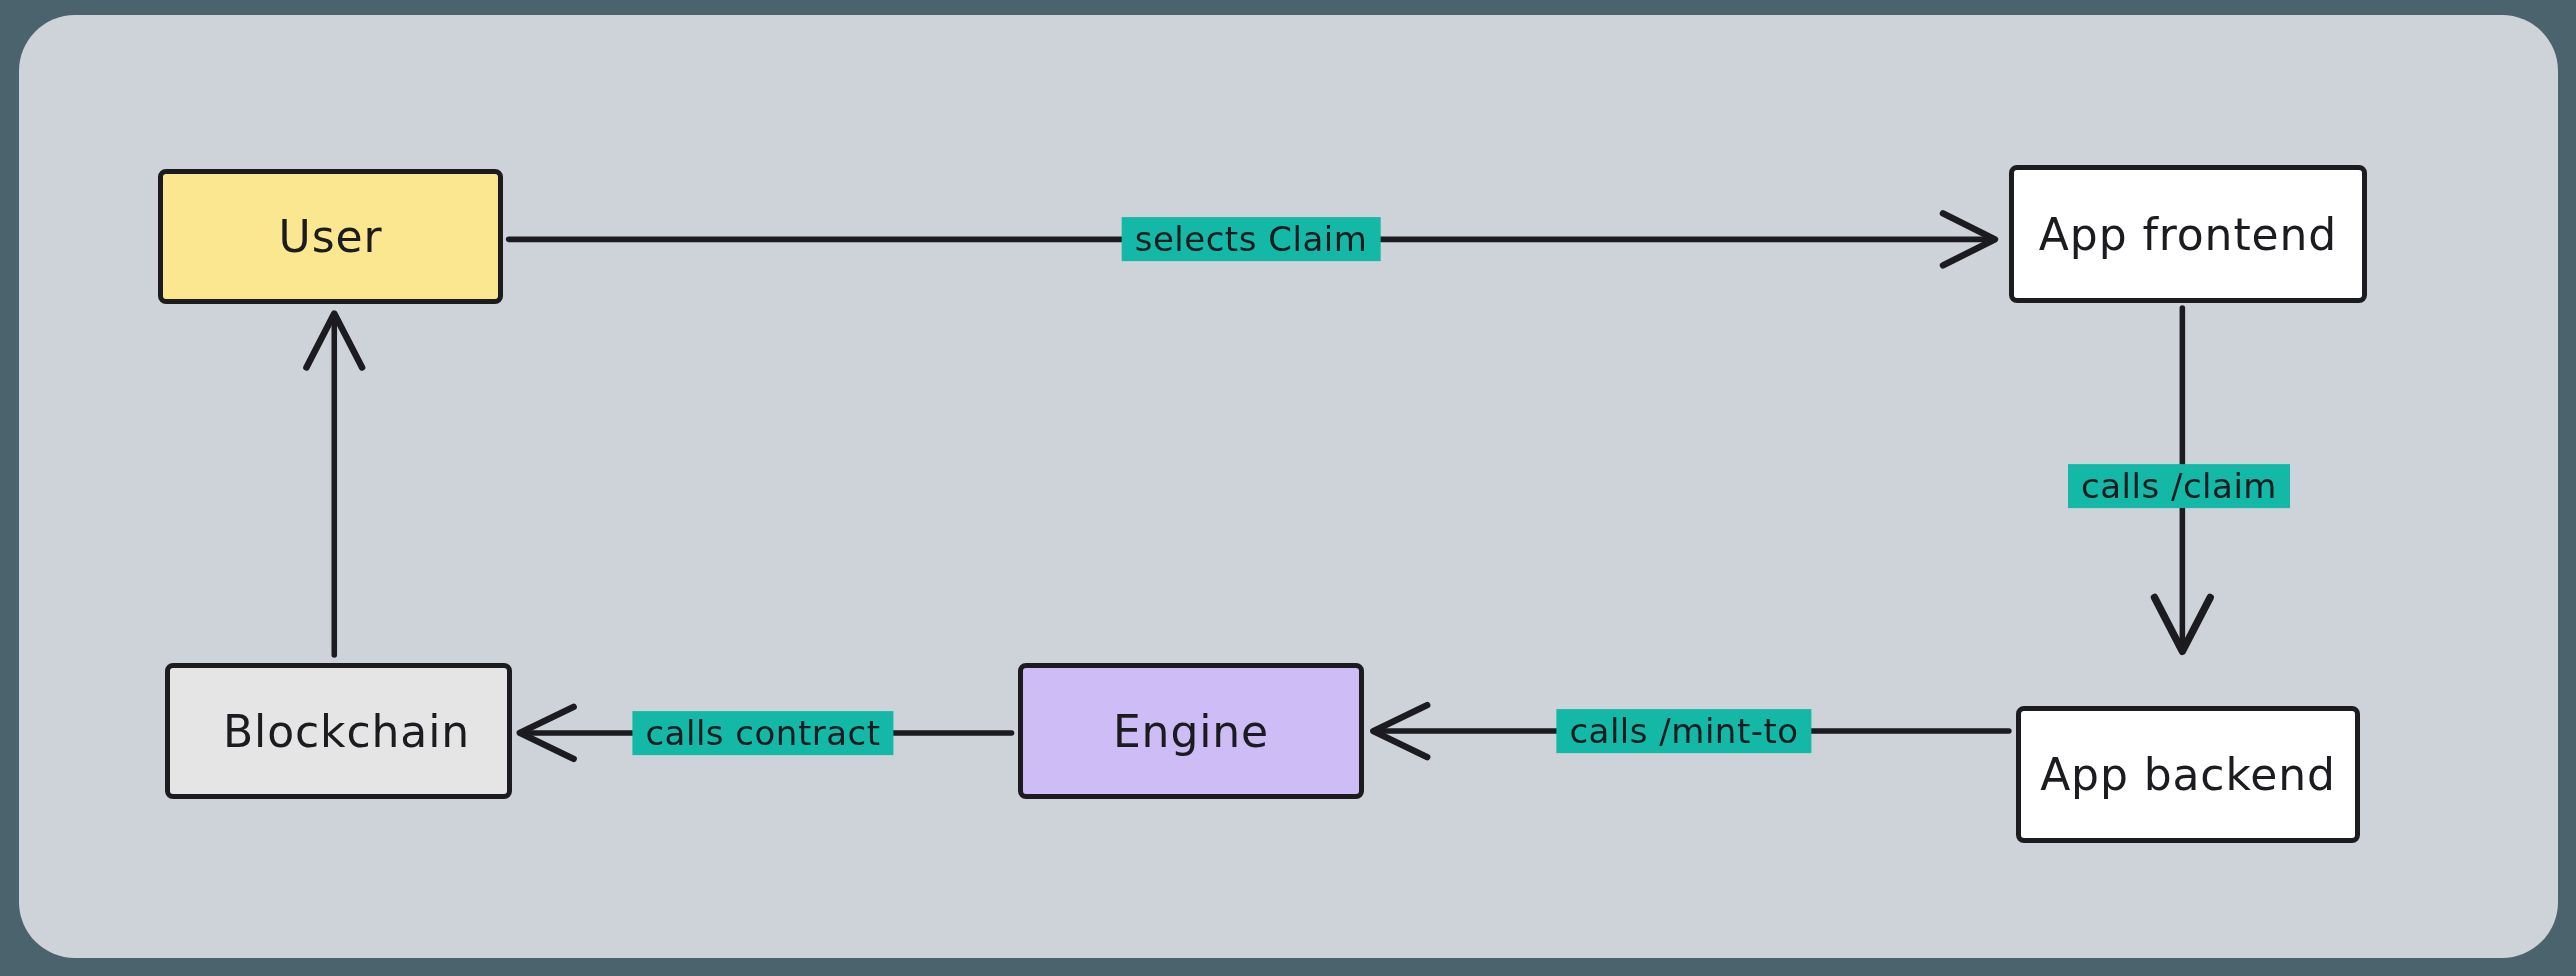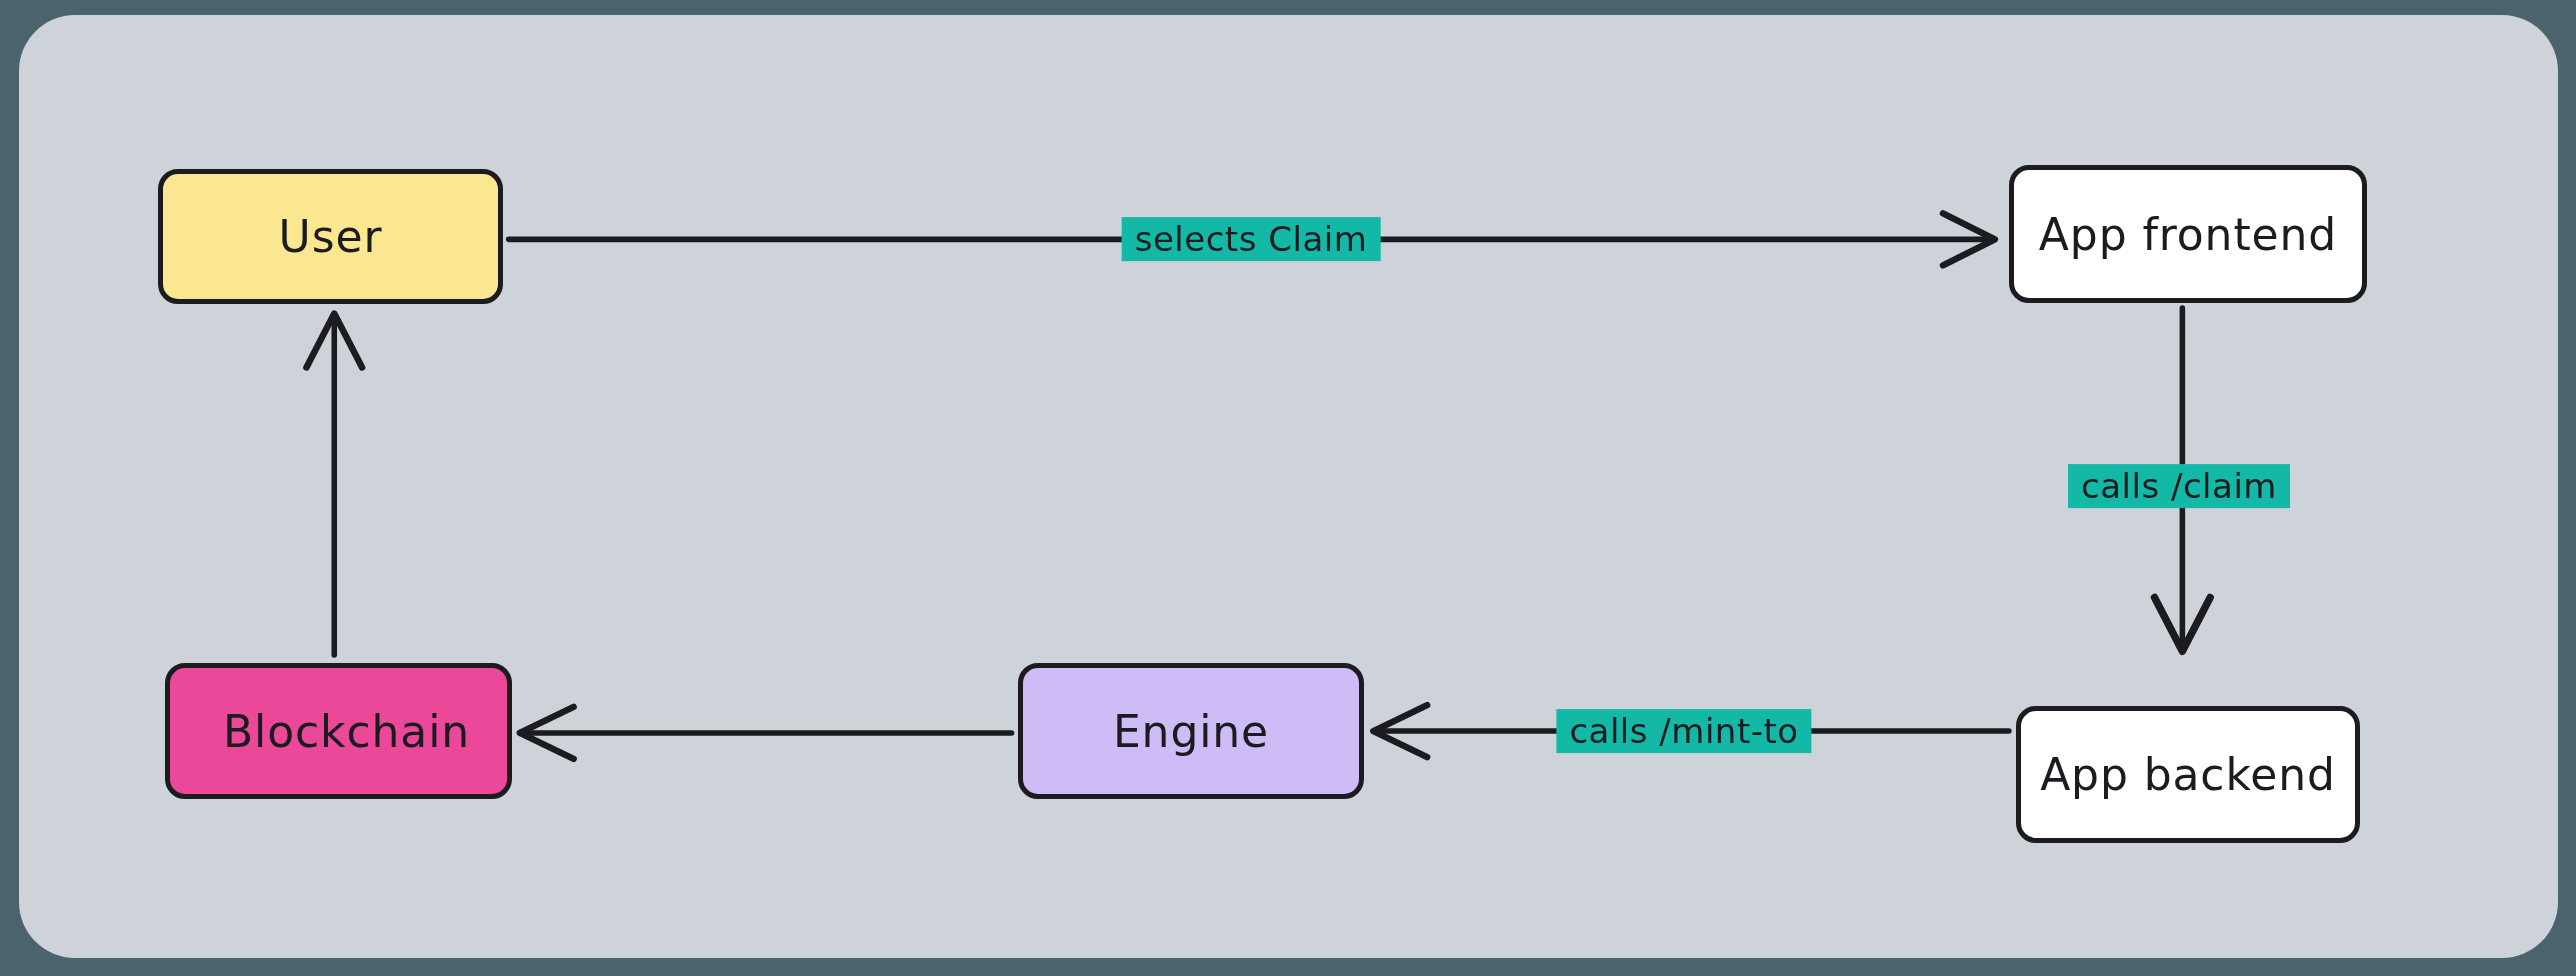--- a/index.html
+++ b/index.html
@@ -29,21 +29,21 @@
     left: 0;
     top: 0;
     width: 2576px;
     height: 976px;
     pointer-events: none;
   }
   .node {
     position: absolute;
     box-sizing: border-box;
     border: 5.6px solid #1b1b20;
-    border-radius: 20px;
+    border-radius: 8px;
     display: flex;
     align-items: center;
     justify-content: center;
     font-size: 44px;
     letter-spacing: 0.9px;
     color: #1b1b20;
     cursor: pointer;
   }
   .node-user       { left: 158px;  top: 169px; width: 345px; height: 135px; }
   .node-frontend   { left: 2009px; top: 165px; width: 358px; height: 138px; }
@@ -105,25 +105,26 @@
   </div>
 
   <div class="node node-backend" style="background: rgb(255, 255, 255);">
     <span>App backend</span>
   </div>
 
   <div class="node node-engine" style="background: rgb(205, 188, 246); text-align: right;">
     <span>Engine</span>
   </div>
 
-  <div class="node node-blockchain" style="background: #ec4899; padding-left: 16px;">
+  <div class="node node-blockchain" style="background: #e5e5e5; padding-left: 16px;">
     <span>Blockchain</span>
   </div>
 
   <div class="edge-label lbl-selects-claim">selects Claim</div>
 
   <div class="edge-label lbl-calls-claim">calls /claim</div>
 
   <div class="edge-label lbl-calls-mint-to">calls /mint-to</div>
 
+  <div class="edge-label lbl-calls-contract">calls contract</div>
 
 </div>
 
 
 </body></html>

